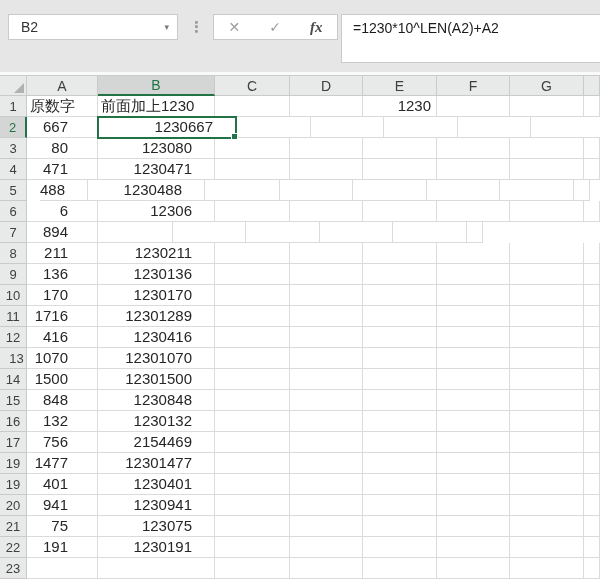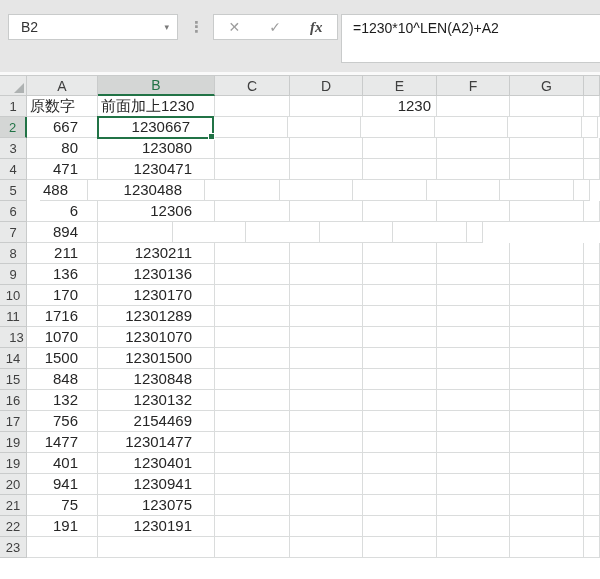--- a/index.html
+++ b/index.html
@@ -45,21 +45,21 @@
   .colhead.sel { background: var(--sel-header-bg); color: var(--accent);
     border-bottom: 2px solid var(--accent); }
   .rowhead { font-size: 13px; }
   .rowhead.sel { background: var(--sel-header-bg); color: var(--accent);
     border-right: 2px solid var(--accent); }
   .cell { height: 21px; background: #fff; flex: none;
     border-right: 1px solid var(--gridline); border-bottom: 1px solid var(--gridline);
     font-size: 15px; color: var(--text); line-height: 19px; white-space: nowrap; overflow: visible; }
   .cell.txt { text-align: left; padding-left: 3px; }
   .cell.num { text-align: right; }
-  .cell.numA { padding-right: 19px; }
+  .cell.numA { padding-right: 29px; }
   .cell.numB { padding-right: 22px; }
   .cell.numE { padding-right: 5px; }
   .cell.selcell { outline: 2px solid var(--accent); outline-offset: -1px;
     position: relative; z-index: 2; }
   .fill-handle { position: absolute; right: -3px; bottom: -3px; width: 7px; height: 7px;
     background: var(--accent); border: 1px solid #fff; z-index: 3; }
 </style>
 </head>
 <body>
 
@@ -101,21 +101,21 @@
       <div class="cell" style="width: 75px;"></div>
       <div class="cell" style="width: 73px;"></div>
       <div class="cell num numE" style="width: 74px;">1230</div>
       <div class="cell" style="width: 73px;"></div>
       <div class="cell" style="width: 74px;"></div>
       <div class="cell" style="width: 16px;"></div>
     </div>
     <div class="grid-row">
       <div class="hcell rowhead sel" style="width: 27px;">2</div>
       <div class="cell num numA" style="width: 71px;">667</div>
-      <div class="cell num numB selcell" style="width: 115px;">1230667<div class="fill-handle"></div></div>
+      <div class="cell num numB selcell" style="width: 138px;">1230667<div class="fill-handle"></div></div>
       <div class="cell" style="width: 75px;"></div>
       <div class="cell" style="width: 73px;"></div>
       <div class="cell" style="width: 74px;"></div>
       <div class="cell" style="width: 73px;"></div>
       <div class="cell" style="width: 74px;"></div>
       <div class="cell" style="width: 16px;"></div>
     </div>
     <div class="grid-row">
       <div class="hcell rowhead" style="width: 27px;">3</div>
       <div class="cell num numA" style="width: 71px;">80</div>
@@ -208,20 +208,31 @@
       <div class="cell num numA" style="width: 71px;">1716</div>
       <div class="cell num numB" style="width: 117px;">12301289</div>
       <div class="cell" style="width: 75px;"></div>
       <div class="cell" style="width: 73px;"></div>
       <div class="cell" style="width: 74px;"></div>
       <div class="cell" style="width: 73px;"></div>
       <div class="cell" style="width: 74px;"></div>
       <div class="cell" style="width: 16px;"></div>
     </div>
     <div class="grid-row">
+      <div class="hcell rowhead" style="width: 27px;">12</div>
+      <div class="cell num numA" style="width: 71px;">416</div>
+      <div class="cell num numB" style="width: 117px;">1230416</div>
+      <div class="cell" style="width: 75px;"></div>
+      <div class="cell" style="width: 73px;"></div>
+      <div class="cell" style="width: 74px;"></div>
+      <div class="cell" style="width: 73px;"></div>
+      <div class="cell" style="width: 74px;"></div>
+      <div class="cell" style="width: 16px;"></div>
+    </div>
+    <div class="grid-row">
       <div class="hcell rowhead" style="width: 27px; padding-left: 7px;">13</div>
       <div class="cell num numA" style="width: 71px;">1070</div>
       <div class="cell num numB" style="width: 117px;">12301070</div>
       <div class="cell" style="width: 75px;"></div>
       <div class="cell" style="width: 73px;"></div>
       <div class="cell" style="width: 74px;"></div>
       <div class="cell" style="width: 73px;"></div>
       <div class="cell" style="width: 74px;"></div>
       <div class="cell" style="width: 16px;"></div>
     </div>

